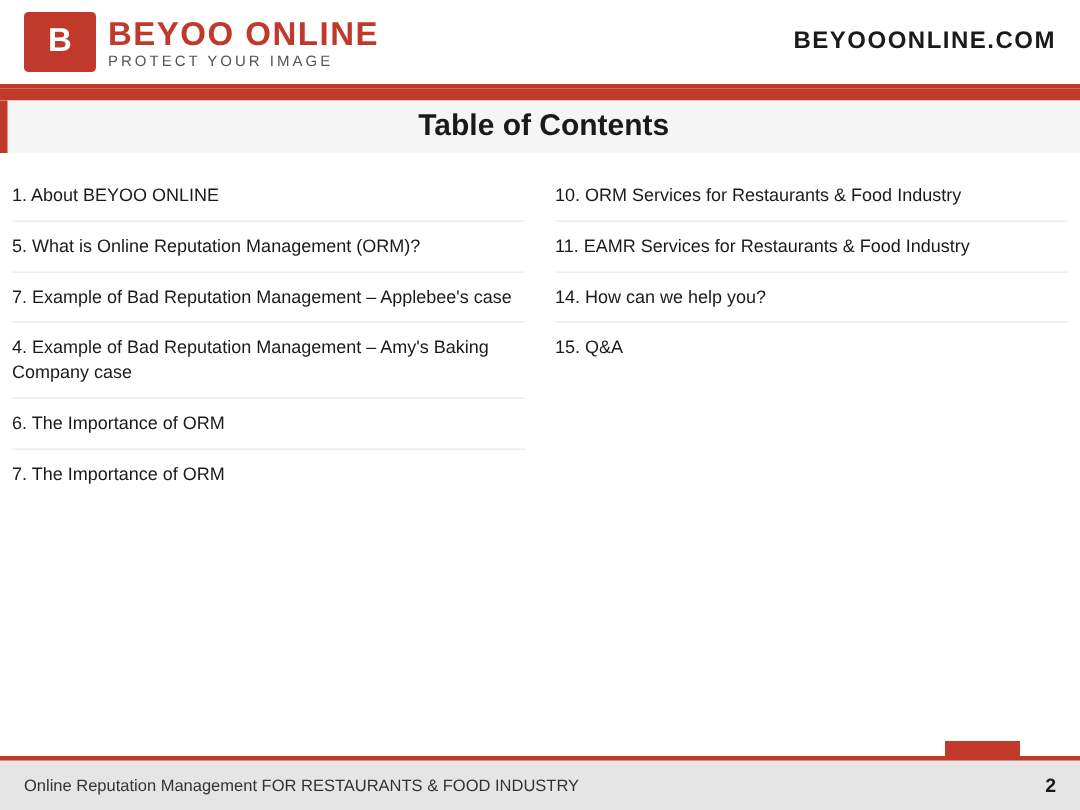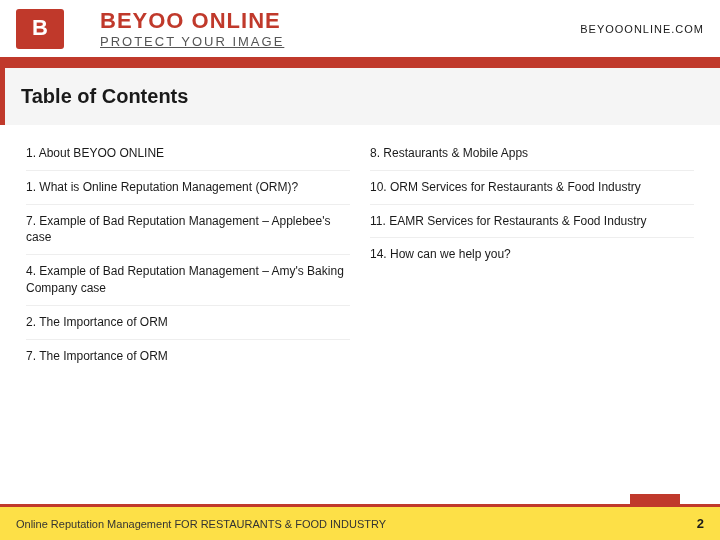--- a/index.html
+++ b/index.html
@@ -29,73 +29,72 @@
     }
 
     .logo-icon {
       width: 48px;
       height: 40px;
     }
 
     .logo-text {
       display: flex;
       flex-direction: column;
-      margin-left: 28px;
     }
 
     .logo-main {
       font-size: 22px;
       font-weight: bold;
       color: #1a1a1a;
       letter-spacing: 1px;
     }
 
     .logo-main span {
       color: #c0392b;
     }
 
     .logo-tagline {
-      font-size: 13px;
+      font-size: 10px;
       color: #555;
       letter-spacing: 2px;
       text-transform: uppercase;
-      text-decoration: underline;
     }
 
     .header-url {
-      font-size: 11px;
-      font-weight: normal;
+      font-size: 16px;
+      font-weight: bold;
       color: #1a1a1a;
       letter-spacing: 1px;
     }
 
     
     .red-stripe {
       height: 8px;
       background: #c0392b;
     }
 
     
     .toc-title-bar {
       background: #f5f5f5;
       border-left: 5px solid #c0392b;
-      padding: 17px 16px;
+      padding: 6px 16px;
       margin: 0;
+      text-align: center;
     }
 
     .toc-title {
       font-size: 20px;
       font-weight: bold;
       color: #1a1a1a;
     }
 
     
     .content {
       display: flex;
-      padding: 12px 26px;
+      padding: 12px 8px;
       gap: 20px;
       flex: 1;
     }
 
     .col-left, .col-right {
       flex: 1;
       display: flex;
       flex-direction: column;
       gap: 0;
     }
@@ -112,21 +111,21 @@
       border-bottom: none;
     }
 
     
     .footer {
       position: absolute;
       bottom: 0;
       left: 0;
       right: 0;
       height: 36px;
-      background: #fde047;
+      background: #e5e5e5;
       border-top: 3px solid #c0392b;
       display: flex;
       align-items: center;
       justify-content: space-between;
       padding: 0 16px;
     }
 
     .footer-text {
       font-size: 11px;
       color: #333;
@@ -169,31 +168,31 @@
 
 <div class="red-stripe"></div>
 
 <div class="toc-title-bar">
   <div class="toc-title">Table of Contents</div>
 </div>
 
 <div class="content">
   <div class="col-left">
     <div class="toc-item">1. About BEYOO ONLINE</div>
-    <div class="toc-item">1. What is Online Reputation Management (ORM)?</div>
+    <div class="toc-item">5. What is Online Reputation Management (ORM)?</div>
     <div class="toc-item">7. Example of Bad Reputation Management – Applebee's case</div>
     <div class="toc-item">4. Example of Bad Reputation Management – Amy's Baking Company case</div>
-    <div class="toc-item">2. The Importance of ORM</div>
+    <div class="toc-item">6. The Importance of ORM</div>
     <div class="toc-item">7. The Importance of ORM</div>
   </div>
   <div class="col-right">
-    <div class="toc-item">8. Restaurants &amp; Mobile Apps</div>
     <div class="toc-item">10. ORM Services for Restaurants &amp; Food Industry</div>
     <div class="toc-item">11. EAMR Services for Restaurants &amp; Food Industry</div>
     <div class="toc-item">14. How can we help you?</div>
+    <div class="toc-item">15. Q&amp;A</div>
   </div>
 </div>
 
 <div class="footer-red-block"></div>
 
 <div class="footer">
   <div class="footer-text">Online Reputation Management  FOR RESTAURANTS &amp; FOOD INDUSTRY</div>
   <div class="footer-page">2</div>
 </div>
 

